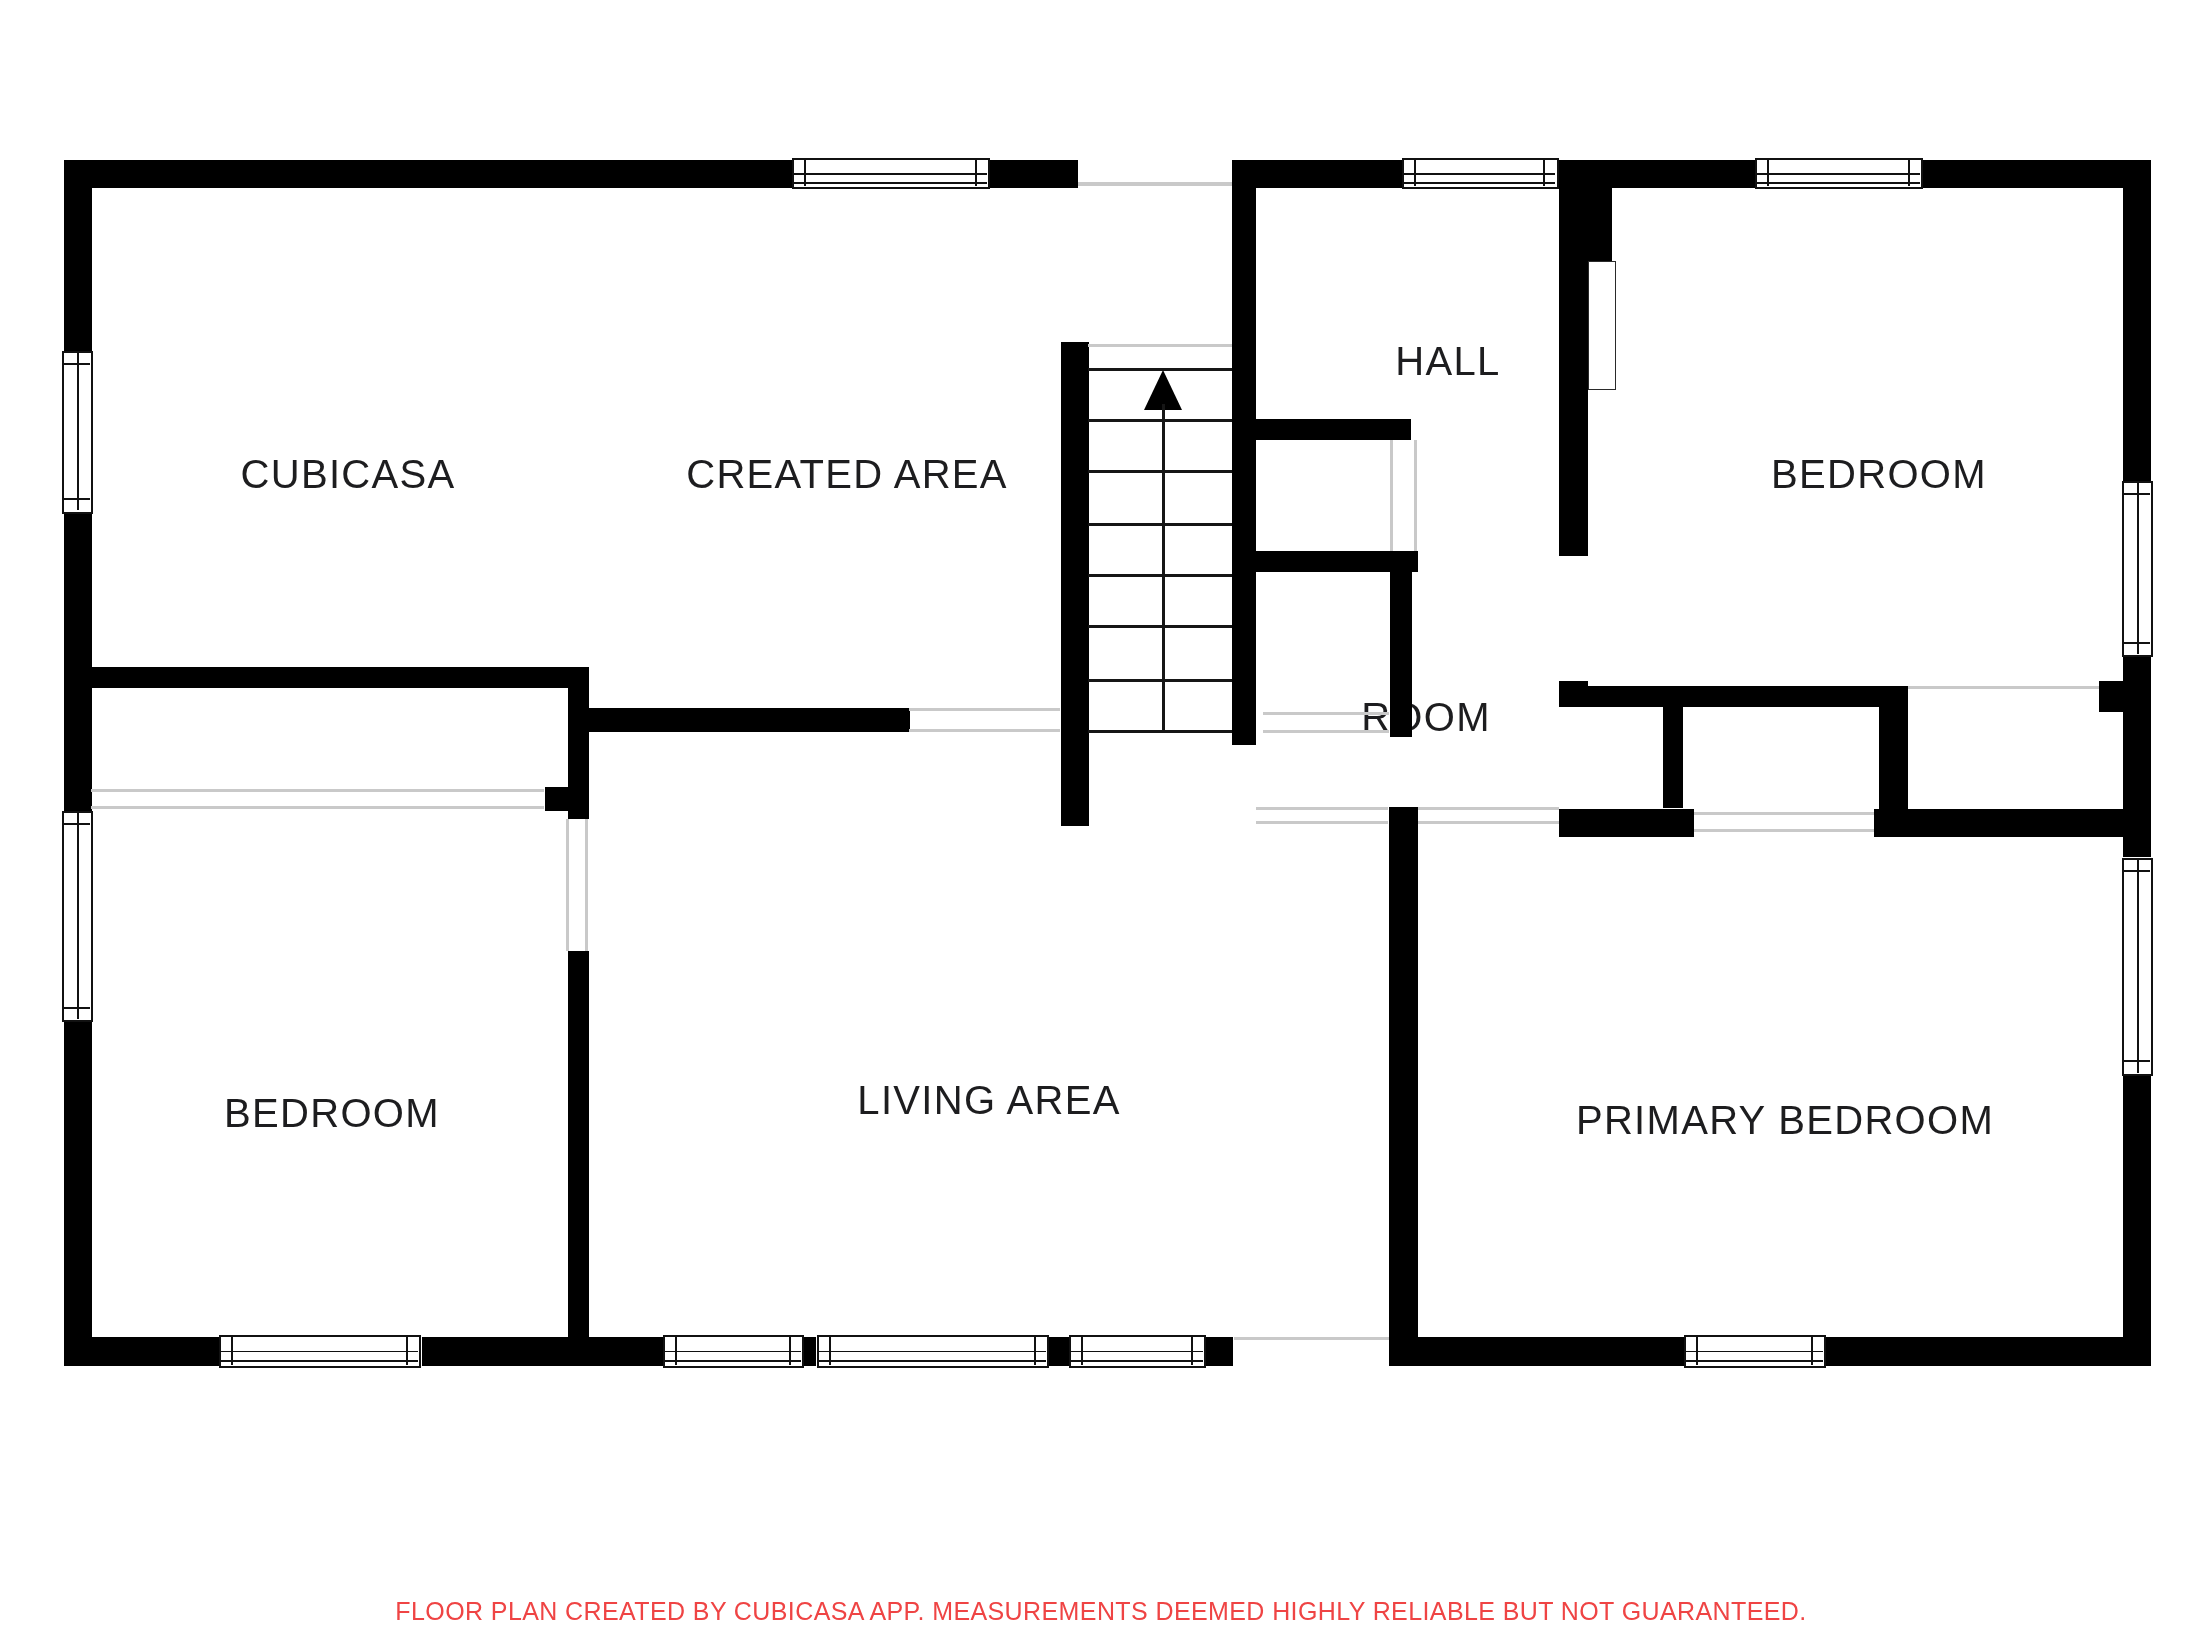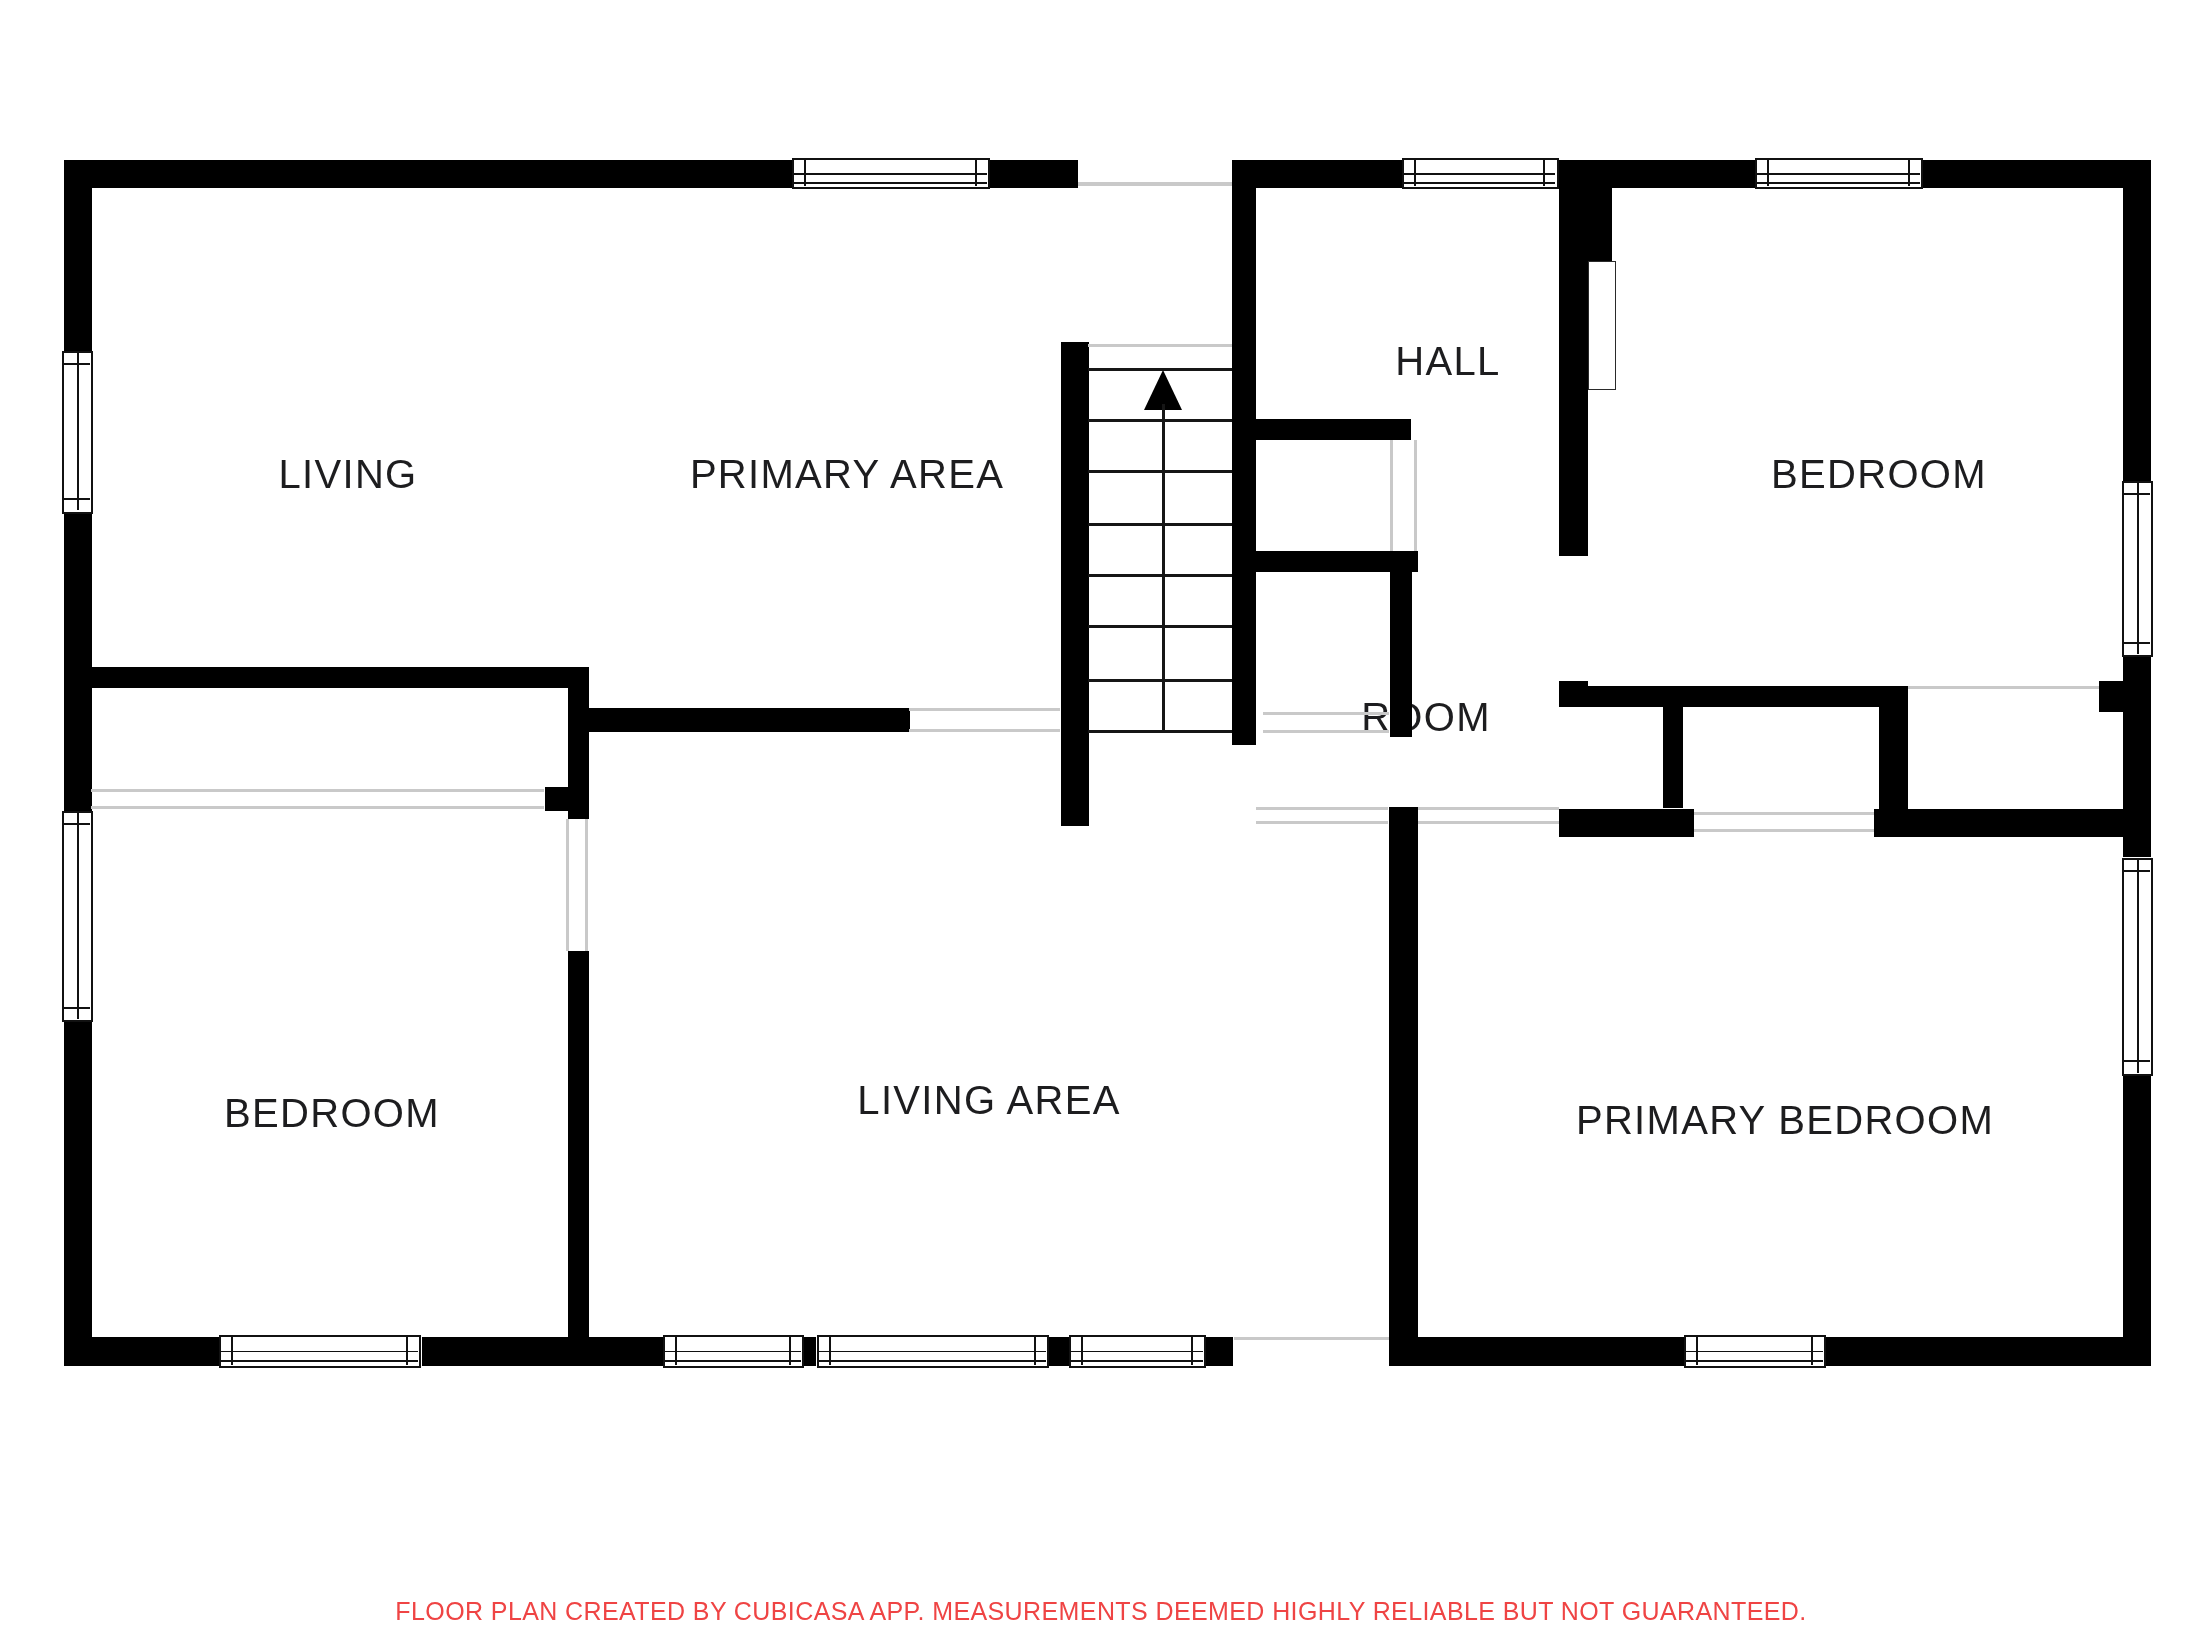--- a/index.html
+++ b/index.html
@@ -16,22 +16,22 @@
   #footer-note{position:absolute;left:1101px;top:1611px;transform:translate(-50%,-50%);
     color:#ef4444;font-size:25px;letter-spacing:0.4px;white-space:nowrap;}
   .arrow-up{position:absolute;width:0;height:0;border-left:19px solid transparent;
     border-right:19px solid transparent;border-bottom:40px solid #000000;}
 </style>
 </head>
 <body>
 
 <div id="plan-wrap">
 
-  <div class="room-label" style="left:348px;top:474px;">LIVING</div>
-  <div class="room-label" style="left:847px;top:474px;">PRIMARY AREA</div>
+  <div class="room-label" style="left:348px;top:474px;">CUBICASA</div>
+  <div class="room-label" style="left:847px;top:474px;">CREATED AREA</div>
   <div class="room-label" style="left:1448px;top:361px;">HALL</div>
   <div class="room-label" style="left:1879px;top:474px;">BEDROOM</div>
   <div class="room-label" style="left:1426px;top:717px;">ROOM</div>
   <div class="room-label" style="left:332px;top:1113px;">BEDROOM</div>
   <div class="room-label" style="left:989px;top:1100px;">LIVING AREA</div>
   <div class="room-label" style="left:1785px;top:1120px;">PRIMARY BEDROOM</div>
 
   <div class="arrow-up" style="left:1144px;top:370px;"></div>
 
   <div class="door-leaf" style="left:1588px;top:261px;width:27.5px;height:129px;"></div>

